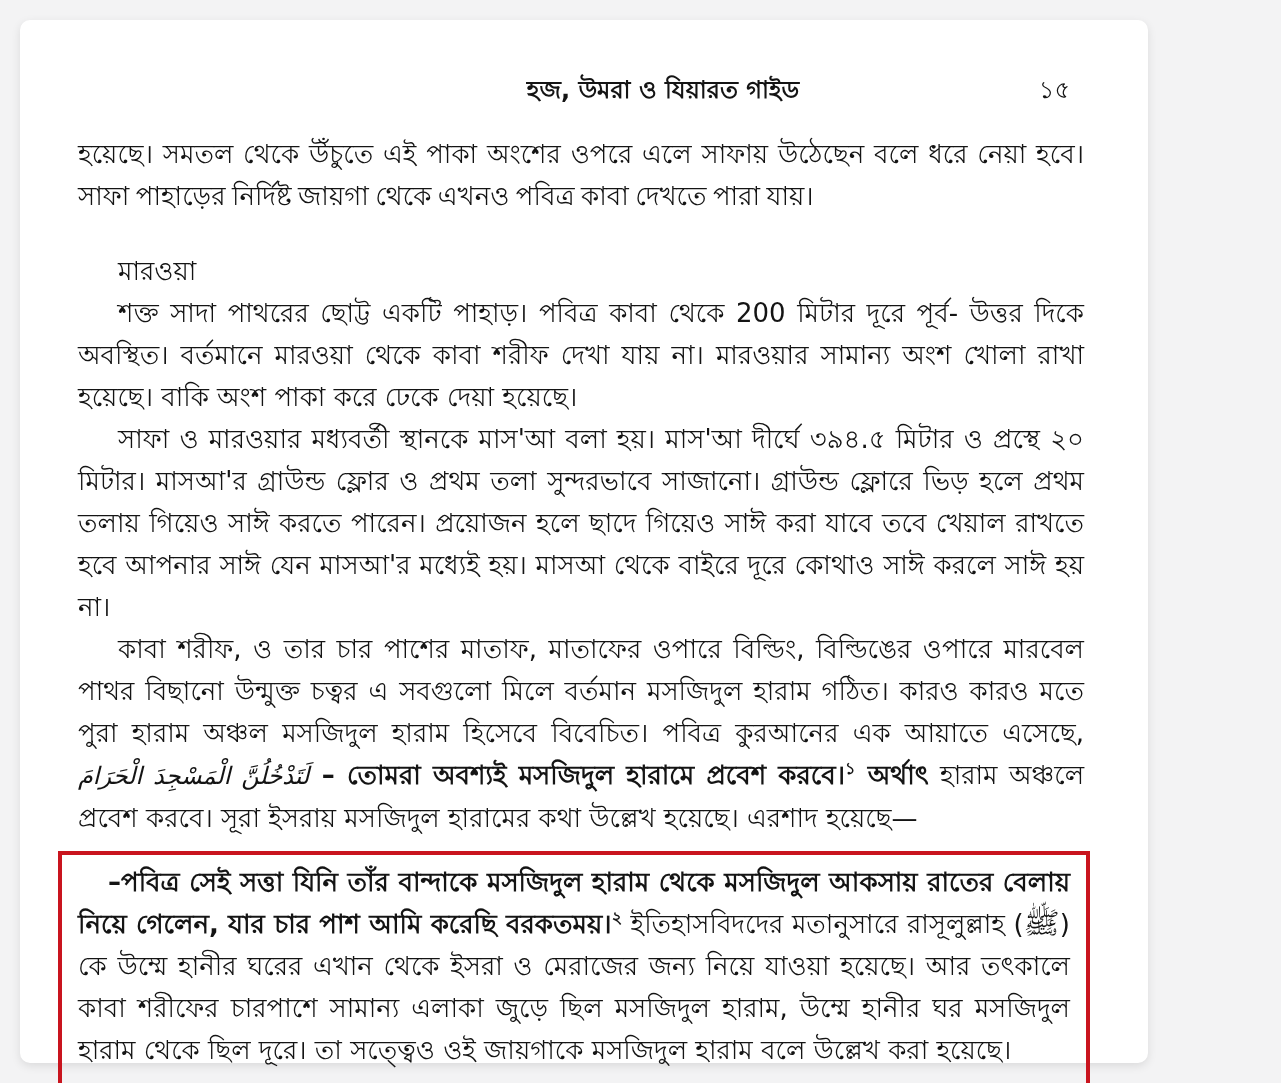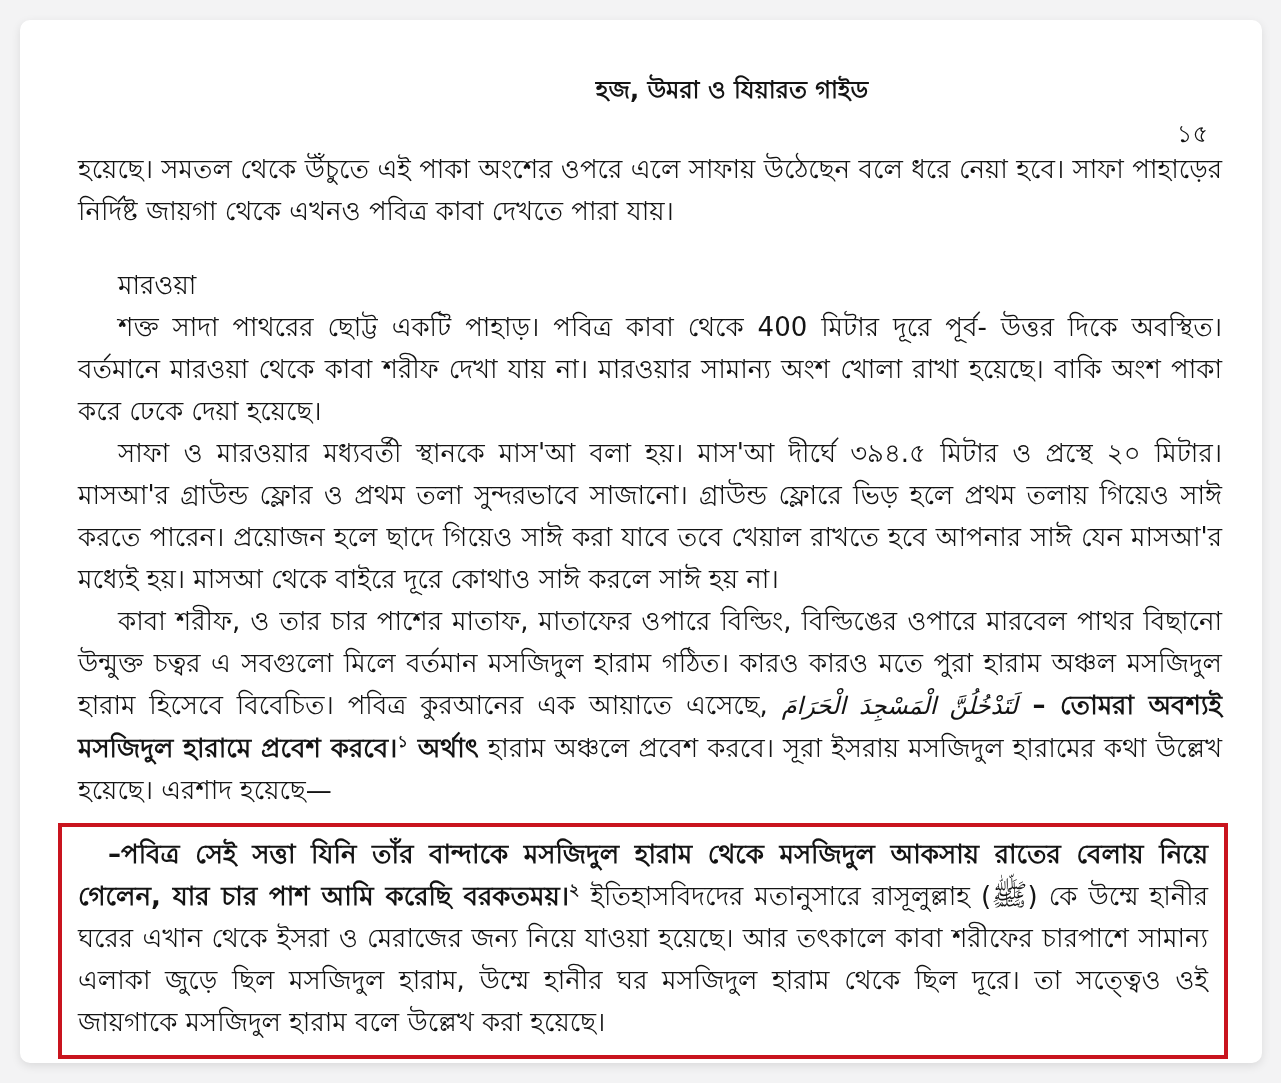--- a/index.html
+++ b/index.html
@@ -5,54 +5,53 @@
   html, body {
     margin: 0; padding: 0;
     width: 1281px; height: 1083px;
     overflow: hidden;
     background: #f3f3f4;
     font-family: "DejaVu Sans", "Liberation Sans", sans-serif;
   }
   .page-card {
     position: absolute;
     left: 20px; top: 20px;
-    width: 1242px; height: 1043px;
+    width: 1128px; height: 1043px;
     background: #ffffff;
     border-radius: 10px;
     box-shadow: 0 3px 10px rgba(0,0,0,0.10);
     box-sizing: border-box;
-    padding: 52px 40px 0 58px;
+    padding: 52px 64px 0 58px;
     color: #141414;
   }
   .page-header {
     position: relative;
     height: 36px;
   }
   .header-title {
     text-align: center;
     padding-left: 164px;
     font-weight: bold;
     font-size: 24px;
     line-height: 36px;
   }
   .page-number {
     position: absolute;
     right: 14px; top: 0;
     font-size: 24px;
     line-height: 36px;
-    margin-top: 44px;
   }
   .body-para {
     margin: 0;
     font-size: 26px;
     line-height: 42px;
     text-align: justify;
     text-indent: 40px;
   }
-  .no-indent { text-indent: 0; margin-top: 40px; }
+  .no-indent { text-indent: 0; margin-top: 26px; font-family: Liberation Serif, serif; }
   .section-heading {
     margin: 32px 0 0 40px;
     font-size: 26px;
     line-height: 42px;
     font-weight: normal;
   }
   .arabic-inline {
     font-size: 24px;
     direction: rtl;
     unicode-bidi: isolate;
@@ -88,21 +87,21 @@
 <div class="page-card">
 
   <header class="page-header">
     <div class="header-title">হজ, উমরা ও যিয়ারত গাইড</div>
     <div class="page-number">১৫</div>
   </header>
 
   <p class="body-para no-indent">হয়েছে। সমতল থেকে উঁচুতে এই পাকা অংশের ওপরে এলে সাফায় উঠেছেন বলে ধরে নেয়া হবে। সাফা পাহাড়ের নির্দিষ্ট জায়গা থেকে এখনও পবিত্র কাবা দেখতে পারা যায়।</p>
 
   <h2 class="section-heading">মারওয়া</h2>
-  <p class="body-para">শক্ত সাদা পাথরের ছোট্ট একটি পাহাড়। পবিত্র কাবা থেকে 400 মিটার দূরে পূর্ব- উত্তর দিকে অবস্থিত। বর্তমানে মারওয়া থেকে কাবা শরীফ দেখা যায় না। মারওয়ার সামান্য অংশ খোলা রাখা হয়েছে। বাকি অংশ পাকা করে ঢেকে দেয়া হয়েছে।</p>
+  <p class="body-para">শক্ত সাদা পাথরের ছোট্ট একটি পাহাড়। পবিত্র কাবা থেকে 200 মিটার দূরে পূর্ব- উত্তর দিকে অবস্থিত। বর্তমানে মারওয়া থেকে কাবা শরীফ দেখা যায় না। মারওয়ার সামান্য অংশ খোলা রাখা হয়েছে। বাকি অংশ পাকা করে ঢেকে দেয়া হয়েছে।</p>
 
   <p class="body-para">সাফা ও মারওয়ার মধ্যবর্তী স্থানকে মাস'আ বলা হয়। মাস'আ দীর্ঘে ৩৯৪.৫ মিটার ও প্রস্থে ২০ মিটার। মাসআ'র গ্রাউন্ড ফ্লোর ও প্রথম তলা সুন্দরভাবে সাজানো। গ্রাউন্ড ফ্লোরে ভিড় হলে প্রথম তলায় গিয়েও সাঈ করতে পারেন। প্রয়োজন হলে ছাদে গিয়েও সাঈ করা যাবে তবে খেয়াল রাখতে হবে আপনার সাঈ যেন মাসআ'র মধ্যেই হয়। মাসআ থেকে বাইরে দূরে কোথাও সাঈ করলে সাঈ হয় না।</p>
 
   <p class="body-para"><span>কাবা শরীফ, ও তার চার পাশের মাতাফ, মাতাফের ওপারে বিল্ডিং, বিল্ডিঙের ওপারে মারবেল পাথর বিছানো উন্মুক্ত চত্বর এ সবগুলো মিলে বর্তমান মসজিদুল হারাম গঠিত। কারও কারও মতে পুরা হারাম অঞ্চল মসজিদুল হারাম হিসেবে বিবেচিত। পবিত্র কুরআনের এক আয়াতে এসেছে, </span><span class="arabic-inline">لَتَدْخُلُنَّ الْمَسْجِدَ الْحَرَامَ</span><b> – তোমরা অবশ্যই মসজিদুল হারামে প্রবেশ করবে।</b><sup class="footnote-ref">১</sup><b> অর্থাৎ</b><span> হারাম অঞ্চলে প্রবেশ করবে। সূরা ইসরায় মসজিদুল হারামের কথা উল্লেখ হয়েছে। এরশাদ হয়েছে—</span></p>
 
 
   <div class="highlight-box" style="border-color: rgb(201, 20, 30);">
     <p class="body-para"><b>–পবিত্র সেই সত্তা যিনি তাঁর বান্দাকে মসজিদুল হারাম থেকে মসজিদুল আকসায় রাতের বেলায় নিয়ে গেলেন, যার চার পাশ আমি করেছি বরকতময়।</b><sup class="footnote-ref">২</sup><span> ইতিহাসবিদদের মতানুসারে রাসূলুল্লাহ (</span><span class="pbuh">ﷺ</span><span>) কে উম্মে হানীর ঘরের এখান থেকে ইসরা ও মেরাজের জন্য নিয়ে যাওয়া হয়েছে। আর তৎকালে কাবা শরীফের চারপাশে সামান্য এলাকা জুড়ে ছিল মসজিদুল হারাম, উম্মে হানীর ঘর মসজিদুল হারাম থেকে ছিল দূরে। তা সত্ত্বেও ওই জায়গাকে মসজিদুল হারাম বলে উল্লেখ করা হয়েছে।</span></p>
   </div>
 

